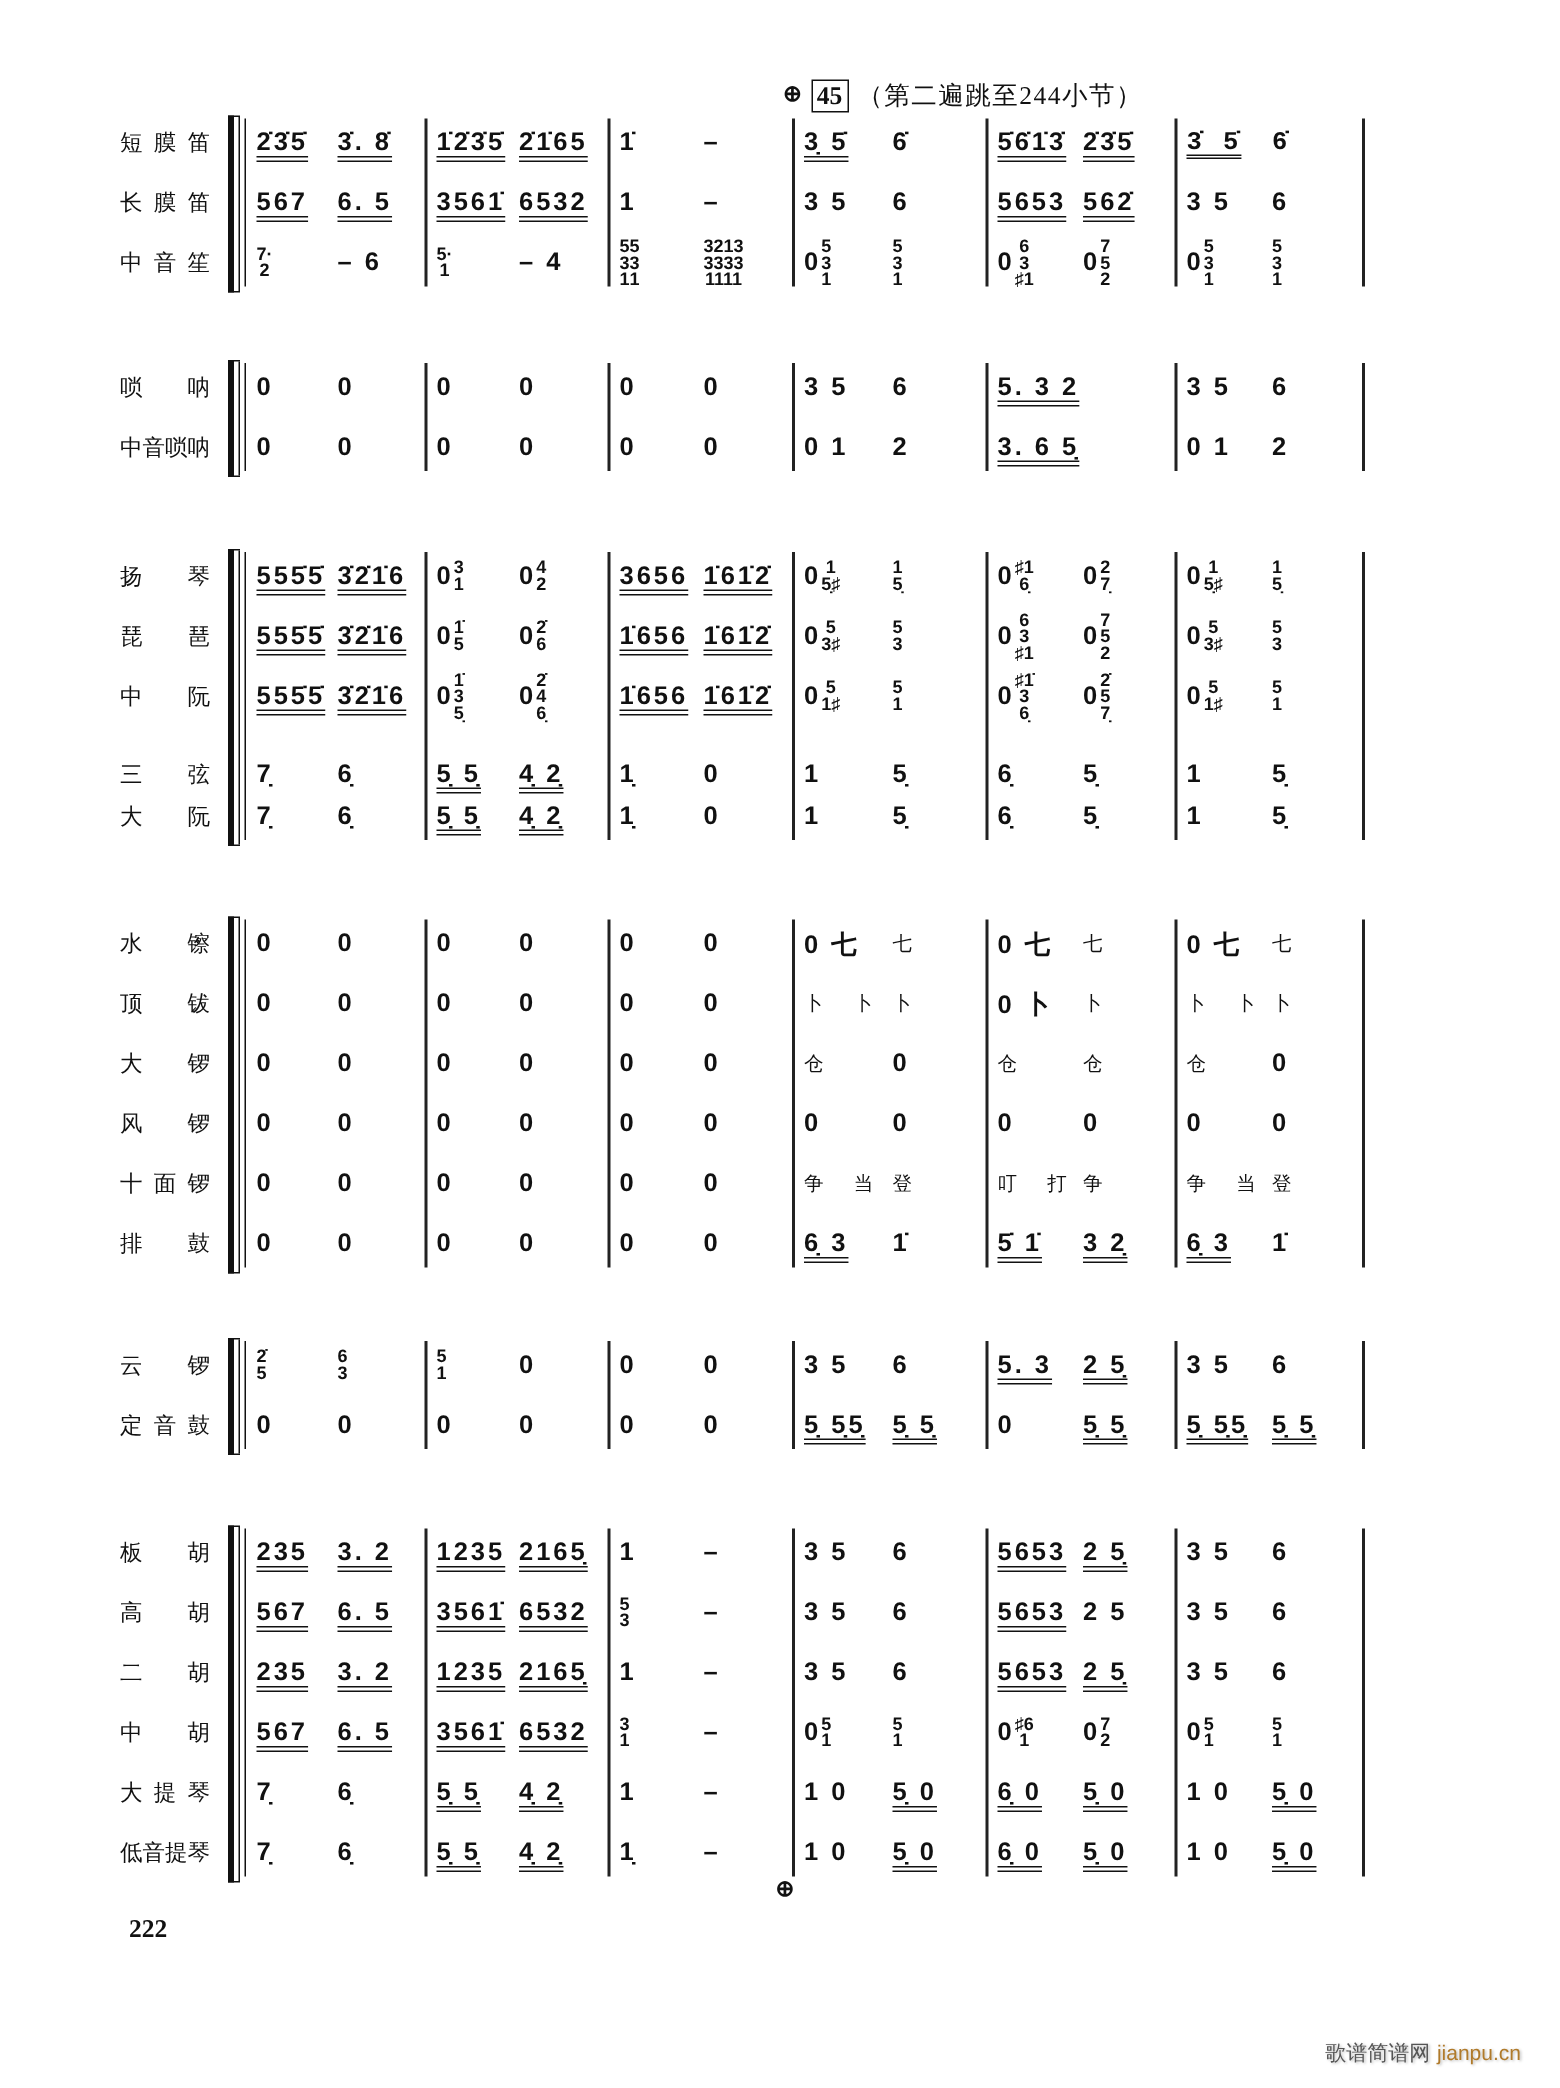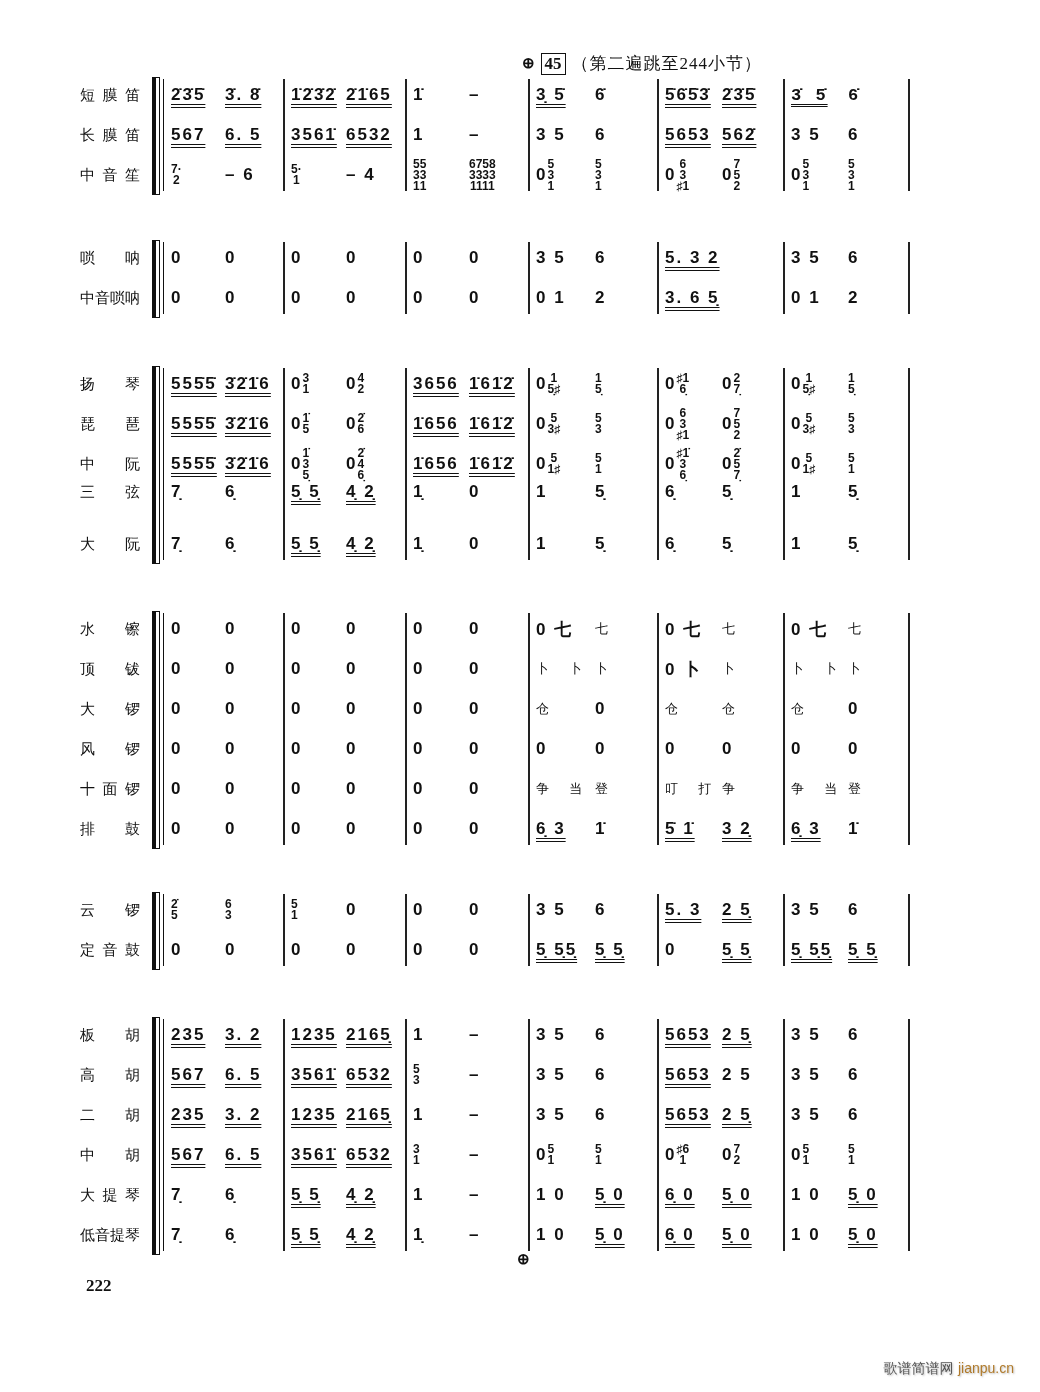--- a/index.html
+++ b/index.html
@@ -47,33 +47,33 @@
         <div class="barline" style="left: 657px; top: 4px; height: 112px;"></div>
         <div class="barline" style="left: 783px; top: 4px; height: 112px;"></div>
         <div class="barline" style="left: 908px; top: 4px; height: 112px;"></div>
         <div class="row" style="top: 0px;">
           <span class="label">短膜笛</span>
           <div class="cell" style="left: 171px; width: 108px;">
             <span class="beat u2" style="left: 0px;">2̇3̇5̇</span>
             <span class="beat u2" style="left: 54px;">3̇.  8̇</span>
           </div>
           <div class="cell" style="left: 291px; width: 110px;">
-            <span class="beat u2" style="left: 0px;">1̇2̇3̇2̇</span>
+            <span class="beat u2" style="left: 0px;">1̇2̇3̇5̇</span>
             <span class="beat u2" style="left: 55px;">2̇1̇65</span>
           </div>
           <div class="cell" style="left: 413px; width: 111px;">
             <span class="beat" style="left: 0px;">1̇</span>
             <span class="beat" style="left: 56px;">–</span>
           </div>
           <div class="cell" style="left: 536px; width: 117px;">
             <span class="beat u2" style="left: 0px;">3̣ 5̇</span>
             <span class="beat" style="left: 59px;">6̇</span>
           </div>
           <div class="cell" style="left: 665px; width: 114px;">
-            <span class="beat u2" style="left: 0px;">5̇6̇5̇3̇</span>
+            <span class="beat u2" style="left: 0px;">5̇6̇1̇3̇</span>
             <span class="beat u2" style="left: 57px;">2̇3̇5̇</span>
           </div>
           <div class="cell" style="left: 791px; width: 113px; font-family: Liberation Mono, monospace;">
             <span class="beat u2" style="left: 0px;">3̇ 5̇</span>
             <span class="beat" style="left: 57px;">6̇</span>
           </div>
         </div>
         <div class="row" style="top: 40px;">
           <span class="label">长膜笛</span>
           <div class="cell" style="left: 171px; width: 108px;">
@@ -129,21 +129,21 @@
                 <span>1</span>
               </span>
               <span class="chord">
                 <span>5</span>
                 <span>3</span>
                 <span>1</span>
               </span>
             </span>
             <span class="beat" style="left: 56px;">
               <span class="chord">
-                <span>6758</span>
+                <span>3213</span>
                 <span>3333</span>
                 <span>1111</span>
               </span>
             </span>
           </div>
           <div class="cell" style="left: 536px; width: 117px;">
             <span class="beat" style="left: 0px;">
               <span>0 </span>
               <span class="chord">
                 <span>5</span>
@@ -487,21 +487,21 @@
               </span>
             </span>
             <span class="beat" style="left: 57px;">
               <span class="chord">
                 <span>5</span>
                 <span>1</span>
               </span>
             </span>
           </div>
         </div>
-        <div class="row" style="top: 108px;">
+        <div class="row" style="top: 132px;">
           <span class="label">三弦</span>
           <div class="cell" style="left: 171px; width: 108px;">
             <span class="beat" style="left: 0px;">7̣</span>
             <span class="beat" style="left: 54px;">6̣</span>
           </div>
           <div class="cell" style="left: 291px; width: 110px;">
             <span class="beat u2" style="left: 0px;">5̣ 5̣</span>
             <span class="beat u2" style="left: 55px;">4̣ 2̣</span>
           </div>
           <div class="cell" style="left: 413px; width: 111px;">

